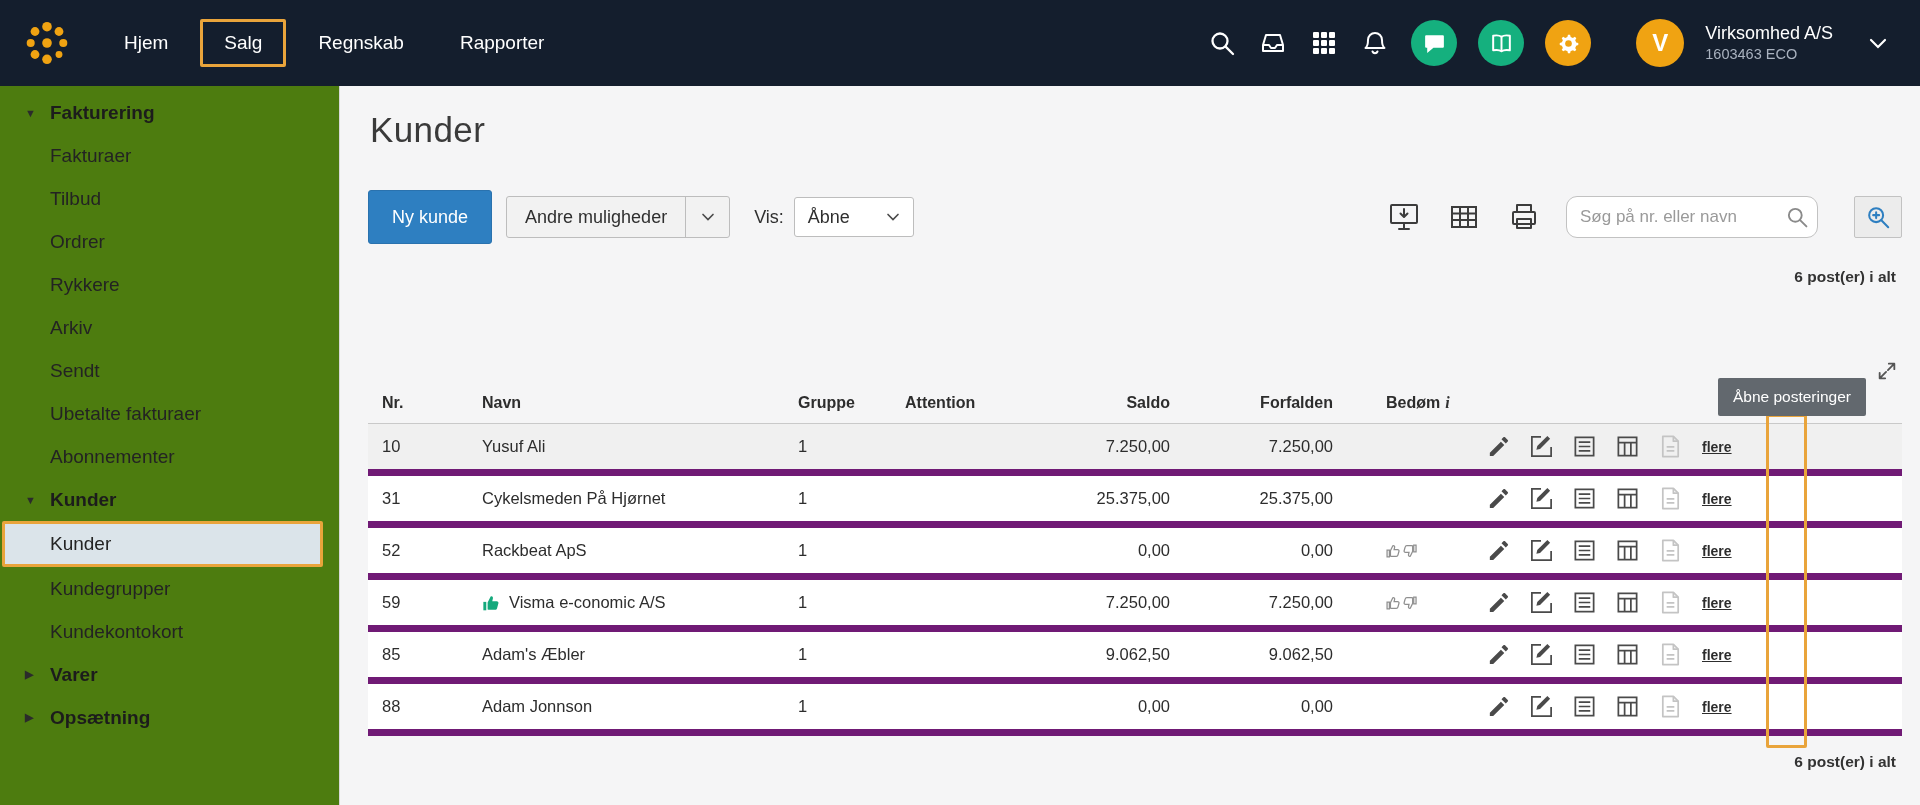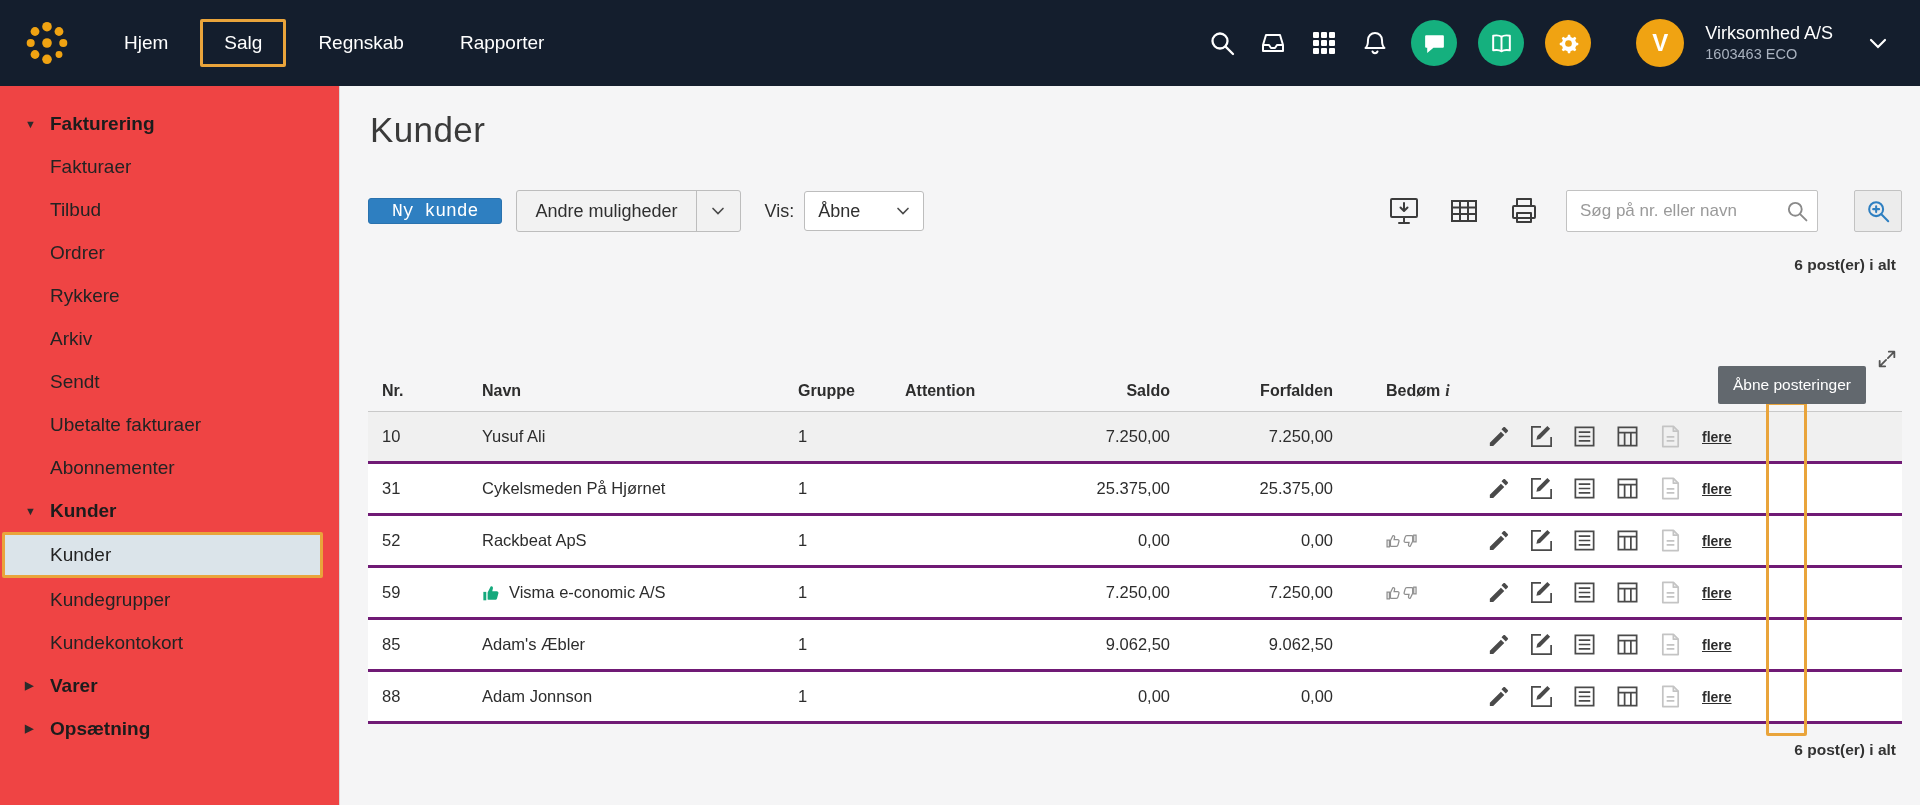--- a/index.html
+++ b/index.html
@@ -16,52 +16,52 @@
 .circle-btn.green{background:#15b07e}
 .circle-btn.orange{background:#f0a312}
 .circle-btn svg{width:25px;height:25px}
 .avatar{width:48px;height:48px;border-radius:50%;background:#f0a312;display:flex;align-items:center;justify-content:center;font-weight:bold;font-size:24px;color:#fff;margin-left:24px;cursor:pointer}
 .company{line-height:1.3;margin-right:12px;cursor:pointer}
 .company .name{font-size:18px}
 .company .number{font-size:14.5px;color:#a9b2bf}
 .chev-down{cursor:pointer;display:flex;align-items:center}
 .chev-down svg{width:24px;height:24px}
 .body-row{display:flex;height:719px}
-.sidebar{width:340px;background:#ef4444;border-right:1px solid #d8d8d8;padding-top:16px;flex-shrink:0}
+.sidebar{width:340px;background:#4d7c0f;border-right:1px solid #d8d8d8;padding-top:5px;flex-shrink:0}
 .side-section{display:flex;align-items:center;height:43px;padding-left:25px;font-size:19px;font-weight:bold;color:#1c1c1c;cursor:pointer;gap:11px}
 .tri{width:14px;font-size:11px;color:#2b2b2b;font-style:normal;display:inline-block}
 .tri-down::before{content:"▼"}
 .tri-right::before{content:"▶"}
 .side-item{display:flex;align-items:center;height:43px;padding-left:50px;font-size:19px;color:#232323;cursor:pointer}
 .side-item.active{background:#dbe4ea;border:3px solid #e9a43b;border-radius:2px;margin:0 16px 0 2px;padding-left:45px;height:46px}
 .main{flex:1;padding:24px 18px 0 28px;position:relative}
 .page-title{font-size:35px;font-weight:400;color:#3a3a3a;margin:0 0 40px 2px;letter-spacing:.4px}
 .toolbar{display:flex;align-items:center}
-.btn-primary{height:26px;padding:0 23px;background:#2e7fc1;color:#fff;border:1px solid #2a72ae;border-radius:3px;font-size:18px;font-family:Liberation Mono, monospace;cursor:pointer}
+.btn-primary{height:54px;padding:0 23px;background:#2e7fc1;color:#fff;border:1px solid #2a72ae;border-radius:3px;font-size:18px;font-family:Liberation Sans, sans-serif;cursor:pointer}
 .split-btn{display:flex;align-items:center;height:42px;margin-left:14px;background:#f2f2f2;border:1px solid #bdbdbd;border-radius:3px;color:#2f2f2f;font-size:18px;cursor:pointer}
 .split-btn .lbl{padding:0 18px}
 .split-btn .sb-chev{width:44px;height:100%;display:flex;align-items:center;justify-content:center;border-left:1px solid #bdbdbd}
 .split-btn svg,.select svg{width:20px;height:20px}
 .vis-label{margin-left:24px;font-size:18px;color:#2f2f2f}
 .select{display:flex;align-items:center;justify-content:space-between;height:40px;width:120px;margin-left:10px;background:#fff;border:1px solid #bdbdbd;border-radius:3px;padding:0 10px 0 13px;font-size:18px;cursor:pointer}
 .toolbar-right{margin-left:auto;display:flex;align-items:center;gap:24px}
 .tool-icon{width:36px;height:34px;display:flex;align-items:center;justify-content:center;cursor:pointer}
 .tool-icon svg{width:32px;height:32px}
-.search-box{display:flex;align-items:center;height:42px;width:252px;background:#fff;border:1px solid #c2c2c2;border-radius:2px;padding:0 8px 0 13px}
+.search-box{display:flex;align-items:center;height:42px;width:252px;background:#fff;border:1px solid #c2c2c2;border-radius:11px;padding:0 8px 0 13px}
 .search-box input{flex:1;min-width:0;border:none;outline:none;font-size:17px;font-family:inherit;color:#444;background:transparent}
 .search-box input::placeholder{color:#9a9a9a}
 .search-box svg{width:24px;height:24px;flex-shrink:0;cursor:pointer}
 .adv-search{width:48px;height:42px;background:#ececec;border:1px solid #c2c2c2;border-radius:2px;display:flex;align-items:center;justify-content:center;margin-left:12px;cursor:pointer}
 .adv-search svg{width:26px;height:26px}
 .count{font-size:15.5px;font-weight:bold;color:#333;text-align:right}
 .count.top{margin:24px 6px 96px 0}
 .count.bottom{margin:17px 6px 0 0}
 .table-area{position:relative}
 .thead{display:flex;align-items:center;height:42px;border-bottom:1px solid #c9c9c9;font-weight:bold;font-size:16px;color:#2d2d2d}
-.trow{display:flex;align-items:center;height:52px;background:#fff;border-bottom:3px solid #701a75;font-size:16.5px;color:#2d2d2d}
+.trow{display:flex;align-items:center;height:52px;background:#fff;border-bottom:7px solid #701a75;font-size:16.5px;color:#2d2d2d}
 .trow.hl{background:#f0f0f0}
 .thead>div,.trow>div{flex-shrink:0}
 .c-nr{width:114px;padding-left:14px}
 .c-navn{width:316px;display:flex;align-items:center;gap:9px}
 .c-gruppe{width:107px}
 .c-att{width:100px}
 .c-saldo{width:165px;text-align:right;display:block}
 .c-forf{width:163px;text-align:right;display:block}
 .c-bedom{width:152px;padding-left:53px;display:flex;align-items:center;gap:5px}
 .info-i{font-family:"Liberation Serif",serif;font-style:italic;font-weight:bold;font-size:16px;color:#333;cursor:pointer}

